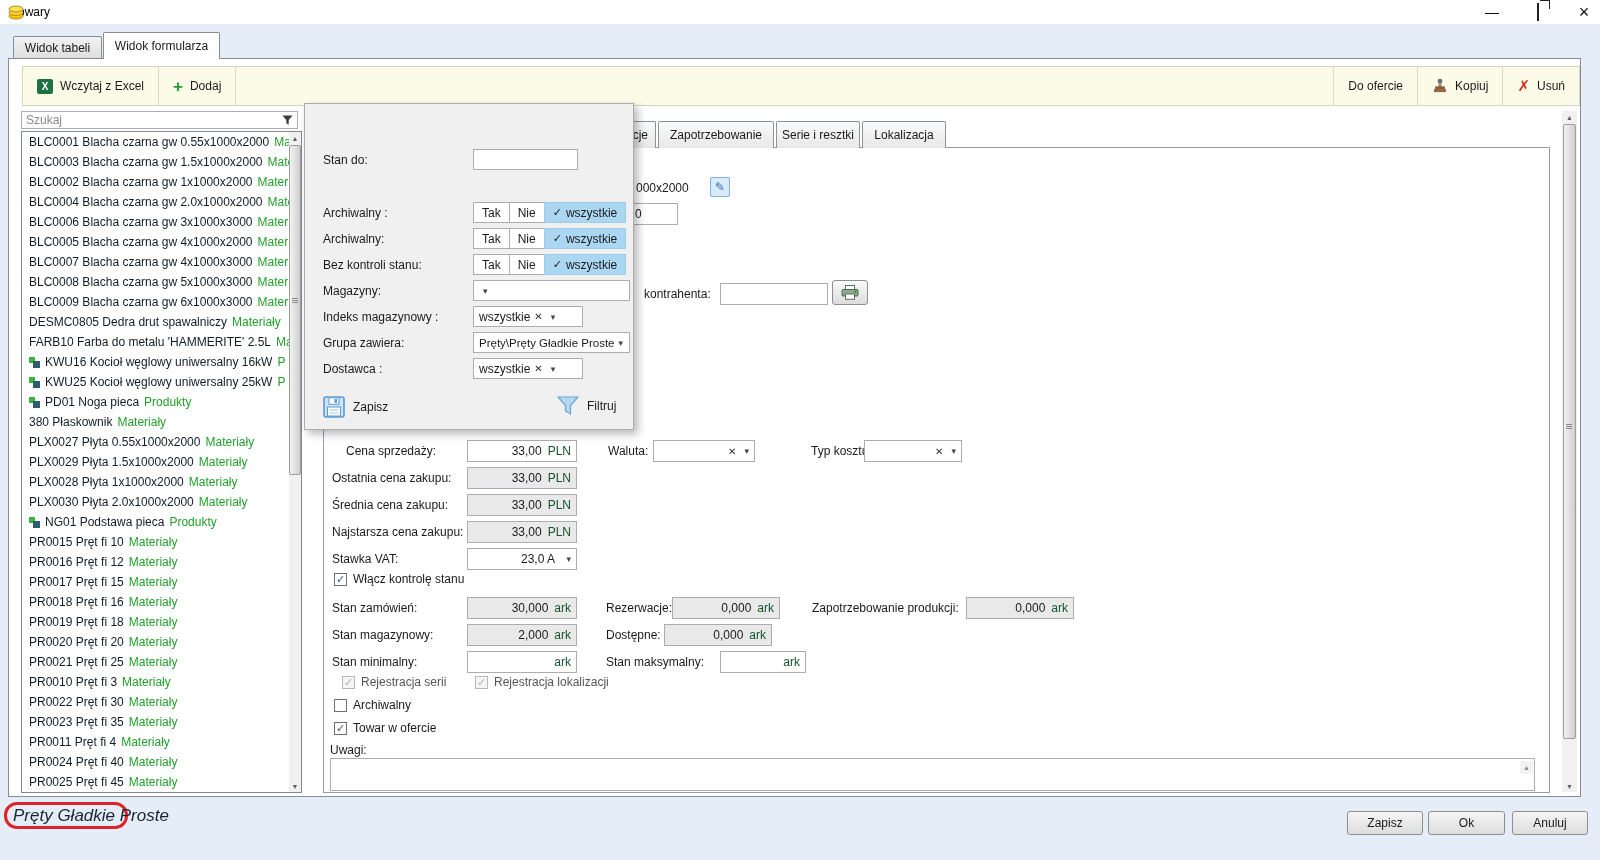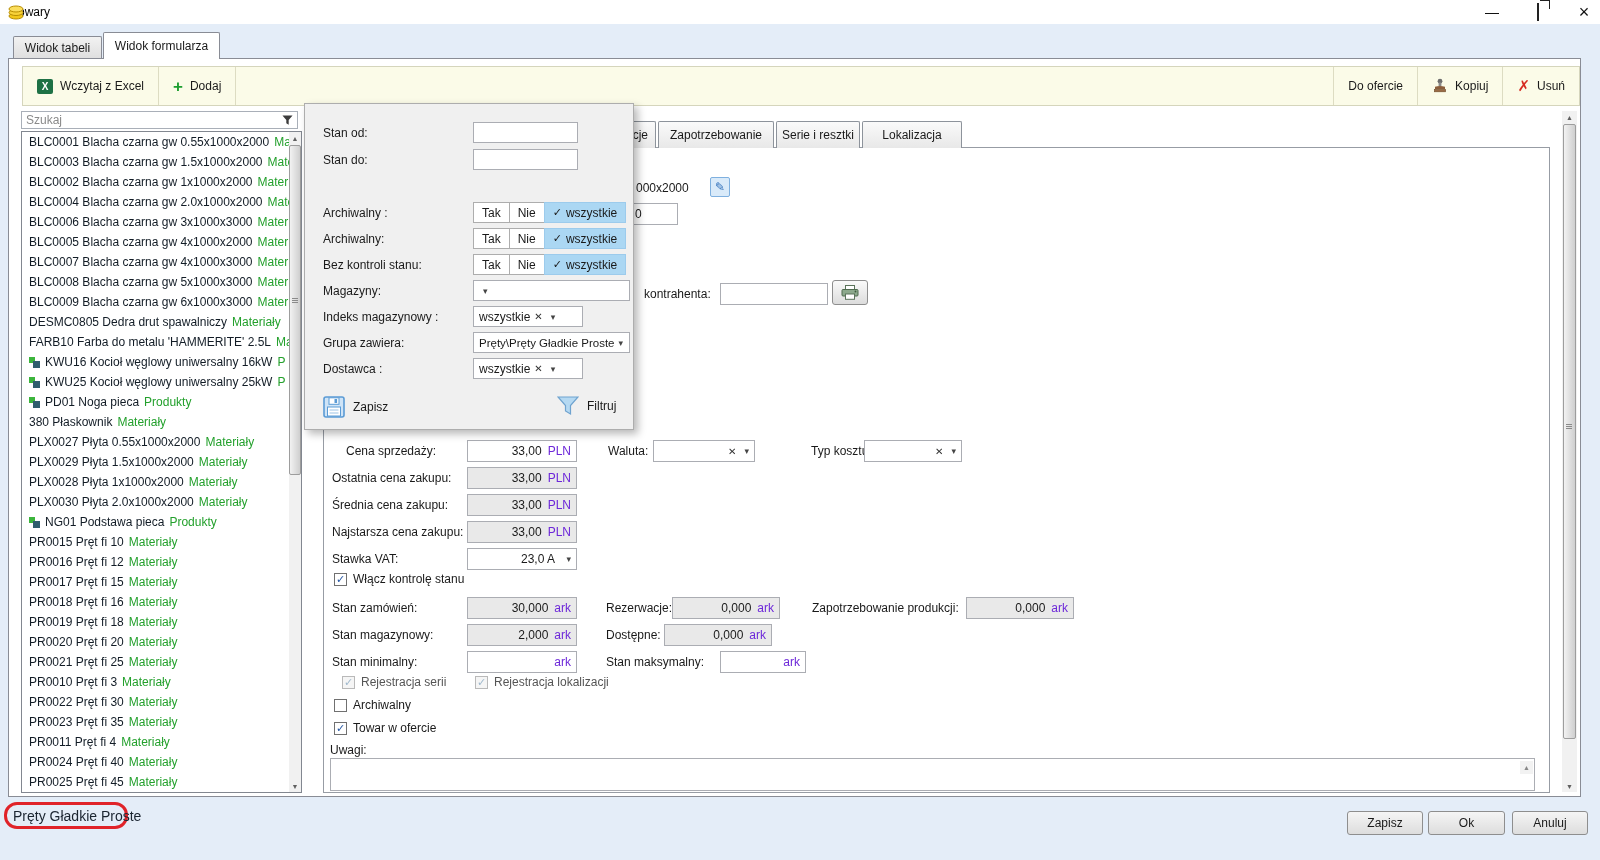--- a/index.html
+++ b/index.html
@@ -55,21 +55,21 @@
   
   .ftab { position:absolute; top:121px; height:27px; background:linear-gradient(#FAFAFA,#E8E8E8); border:1px solid #8D939B; border-bottom:none; border-radius:2px 2px 0 0; display:flex; align-items:center; justify-content:center; font-size:12px; z-index:2; }
   .formbox { left:323px; top:147px; width:1227px; height:646px; border:1px solid #979CA4; background:#fff; z-index:1; }
 
   
   .frow { position:absolute; left:332px; height:22px; z-index:2; }
   .flabel { position:absolute; top:0; line-height:22px; white-space:nowrap; }
   .field { position:absolute; top:0; height:22px; border:1px solid #ABADB3; background:#fff; display:flex; align-items:center; padding:0 5px; font-size:12px; }
   .field.ro { background:#E9E9E9; }
   .val { flex:1; text-align:right; }
-  .unit { margin-left:6px; color:#6d28d9; }
+  .unit { margin-left:6px; color:#14532d; }
   .combo { position:absolute; top:0; height:22px; border:1px solid #ABADB3; background:#fff; display:flex; align-items:center; padding:0 5px; cursor:pointer; }
   .combo .ctext { flex:1; white-space:nowrap; overflow:hidden;margin-left:48px; }
   .cx { color:#333; font-size:10px; margin:0 4px; cursor:pointer; }
   .carr { color:#444; font-size:9px; margin-left:4px; cursor:pointer; }
   .cb { position:absolute; width:13px; height:13px; border:1px solid #707070; background:#fff; display:flex; align-items:center; justify-content:center; font-size:11px; line-height:11px; cursor:pointer; }
   .cb.checked { color:#2456A4; font-weight:bold; }
   .cb.dis { border-color:#B9B9B9; background:#F5F5F5; color:#9FB8CC; font-weight:bold; }
   .cblabel { position:absolute; line-height:15px; white-space:nowrap;text-align:center; }
   .pencil-btn { left:710px; top:177px; width:20px; height:20px; background:#D9EAF9; border:1px solid #7FB0DF; border-radius:2px; display:flex; align-items:center; justify-content:center; color:#2B6CB8; font-size:12px; cursor:pointer; z-index:2; }
   .printer-btn { left:832px; top:280px; width:36px; height:25px; background:linear-gradient(#FAFAFA,#DCDCDC); border:1px solid #8E8E8E; border-radius:3px; display:flex; align-items:center; justify-content:center; cursor:pointer; z-index:2; }
@@ -88,21 +88,21 @@
   .pinput { position:absolute; left:150px; top:0; width:105px; height:21px; border:1px solid #ABADB3; background:#fff; }
   .pcombo { position:absolute; top:0; height:21px; border:1px solid #ABADB3; background:#fff; display:flex; align-items:center; padding:0 5px; cursor:pointer; }
   .toggle-grp { position:absolute; left:150px; top:0; display:flex; height:21px; }
   .tg { border:1px solid #ADADAD; background:#fff; display:flex; align-items:center; justify-content:center; padding:0 8px; margin-right:-1px; cursor:pointer; }
   .tg.sel { background:#ABD7F3; border-color:#9CCBEC; gap:4px; }
   .tg .chk { font-size:11px; }
   .popup-btn { position:absolute; display:flex; align-items:center; gap:8px; cursor:pointer; }
 
   
   .annot { left:4px; top:802px; width:124px; height:27px; border:3px solid #E02329; border-radius:13px; display:flex; align-items:center; padding-left:6px; z-index:5; }
-  .annot span { color:#1A2430; font-size:14px; white-space:nowrap; }
+  .annot span { font-style:italic; color:#1A2430; font-size:17px; white-space:nowrap; }
   .fbtn { position:absolute; top:811px; height:24px; background:linear-gradient(#F5F5F5,#DDDDDD); border:1px solid #8E8E8E; border-radius:3px; display:flex; align-items:center; justify-content:center; font-size:12px; cursor:pointer; z-index:5; }
 </style>
 </head>
 <body>
 
 <div id="app">
 
   <div class="abs titlebar">
     <svg class="abs" style="left:8px;top:4px" width="16" height="16" viewBox="0 0 16 16">
       <ellipse cx="8" cy="12" rx="7" ry="3" fill="#F2C71B" stroke="#B98E00"></ellipse>
@@ -310,21 +310,21 @@
   <div class="abs formbox"></div>
   <div class="ftab" style="left:604px;width:52px;justify-content:flex-end;padding-right:7px">
       <span>cje</span>
     </div>
   <div class="ftab" style="left:658px;width:116px">
       <span>Zapotrzebowanie</span>
     </div>
   <div class="ftab" style="left:776px;width:84px">
       <span>Serie i resztki</span>
     </div>
-  <div class="ftab" style="left:862px;width:100px">
+  <div class="ftab" style="left:862px;width:84px">
       <span>Lokalizacja</span>
     </div>
 
   <span class="abs" style="left:636px;top:181px;z-index:2">000x2000</span>
   <div class="abs pencil-btn">
       <span>✎</span>
     </div>
   <div class="abs field" style="left:598px;top:203px;width:80px;z-index:2;padding-left:36px">
       <span>0</span>
     </div>
@@ -461,24 +461,20 @@
 
   <div class="abs rsb">
     <span class="sb-arrow" style="top:0">▲</span>
     <div class="sb-thumb" style="top:13px;height:615px">
         <span class="grip" style="top:299px"></span>
       </div>
     <span class="sb-arrow" style="bottom:0">▼</span>
   </div>
 
   <div class="abs popup">
-    <div class="prow" style="top:18px">
-      <span class="plabel">Stan od:</span>
-      <div class="pinput"></div>
-    </div>
     <div class="prow" style="top:45px">
       <span class="plabel">Stan do:</span>
       <div class="pinput"></div>
     </div>
 
     <div class="prow" style="top:98px">
       <span class="plabel">Archiwalny :</span>
       <div class="toggle-grp">
         <span class="tg">Tak</span>
         <span class="tg">Nie</span>

